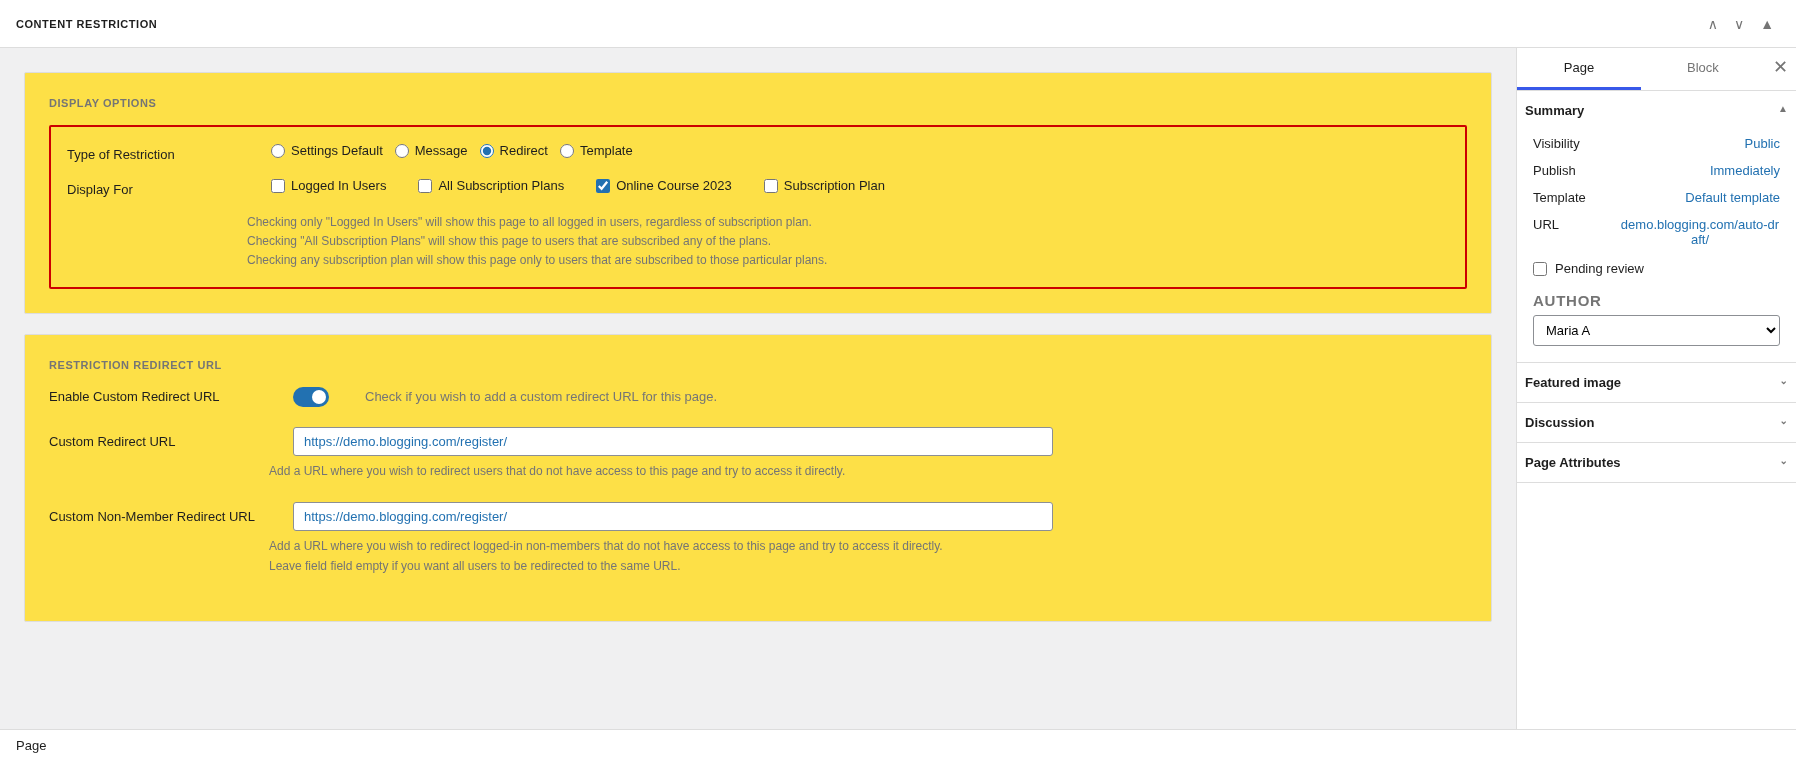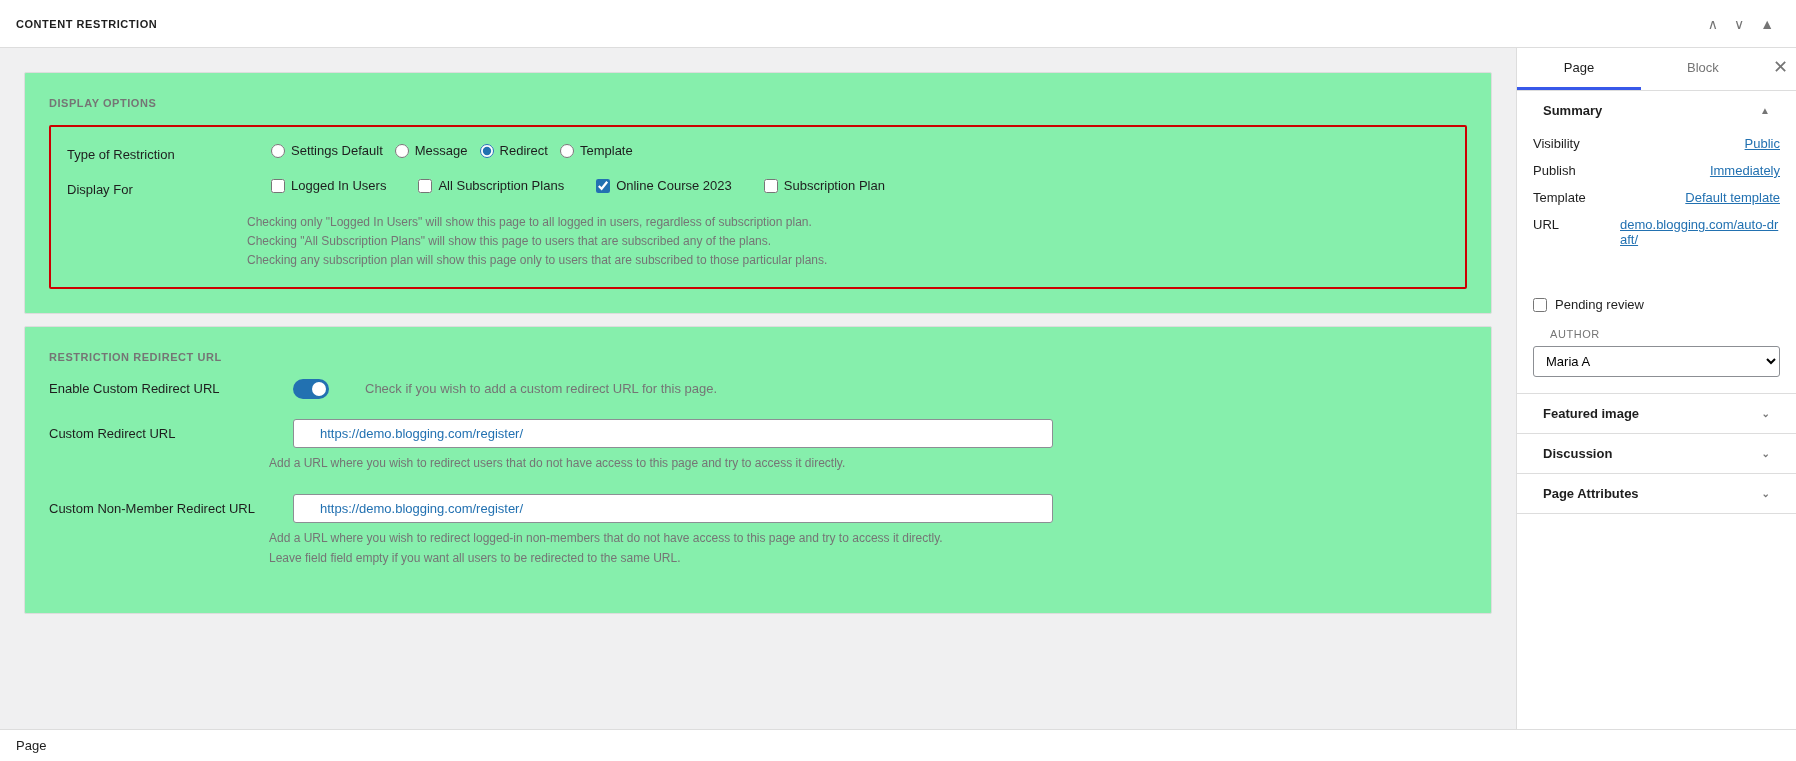--- a/index.html
+++ b/index.html
@@ -17,21 +17,21 @@
       background: none; border: none; cursor: pointer; padding: 4px 6px; color: #757575; font-size: 14px;
     }
 
     .layout { display: flex; flex: 1; overflow: hidden; }
 
     .main-content {
       flex: 1; overflow-y: auto; padding: 24px; background: #f0f0f1;
     }
 
     .section-card {
-      background: #86efac; border: 1px solid #ddd; border-radius: 2px; margin-bottom: 12px; padding: 24px;
+      background: #fde047; border: 1px solid #ddd; border-radius: 2px; margin-bottom: 20px; padding: 24px;
     }
 
     .section-label {
       font-size: 11px; font-weight: 600; text-transform: uppercase; letter-spacing: 0.05em; color: #757575; margin-bottom: 16px;
     }
 
     .restriction-box {
       border: 2px solid #cc0000; border-radius: 2px; padding: 16px;
     }
 
@@ -68,21 +68,21 @@
       position: absolute; cursor: pointer; top: 0; left: 0; right: 0; bottom: 0;
       background-color: #2271b1; border-radius: 20px; transition: 0.2s;
     }
     .toggle-slider:before {
       position: absolute; content: ""; height: 14px; width: 14px; left: 3px; bottom: 3px;
       background-color: white; border-radius: 50%; transition: 0.2s; transform: translateX(16px);
     }
 
     .url-input-wrap { flex: 1; max-width: 760px; }
     .url-input {
-      width: 100%; border: 1px solid #8c8f94; border-radius: 3px; padding: 6px 26px;
+      width: 100%; border: 1px solid #8c8f94; border-radius: 3px; padding: 6px 10px;
       font-size: 13px; color: #2271b1; background: #fff; outline: none;
     }
     .hint-below { font-size: 12px; color: #757575; margin-top: 6px; }
 
     .url-block { margin-bottom: 24px; }
     .url-block .redirect-field-row { margin-bottom: 8px; }
 
     
     .sidebar {
       width: 280px; background: #fff; border-left: 1px solid #ddd; display: flex; flex-direction: column; overflow-y: auto; flex-shrink: 0;
@@ -97,37 +97,37 @@
     .sidebar-tab.active { color: #1e1e1e; border-bottom-color: #3858e9; font-weight: 500; }
 
     .close-btn {
       background: none; border: none; cursor: pointer; padding: 8px; color: #757575; font-size: 18px; align-self: flex-start; margin-left: auto;
     }
 
     .sidebar-section {
       border-bottom: 1px solid #ddd;
     }
     .sidebar-section-header {
-      display: flex; align-items: center; justify-content: space-between;
-      padding: 12px 26px; font-size: 13px; font-weight: 600; color: #1e1e1e; cursor: pointer;
+      display: flex; align-items: flex-start; justify-content: space-between;
+      padding: 12px 8px; font-size: 13px; font-weight: 600; color: #1e1e1e; cursor: pointer;
     }
     .sidebar-section-header .chevron { font-size: 10px; color: #757575; }
 
     .sidebar-section-body { padding: 0 16px 16px; }
 
     .summary-row {
       display: flex; align-items: flex-start; justify-content: space-between; padding: 6px 0; font-size: 13px;
     }
     .summary-row-label { color: #1e1e1e; }
-    .summary-row-value { color: #2271b1; text-align: left; max-width: 160px; word-break: break-all; text-decoration: underline; }
-
-    .pending-review-row { display: flex; align-items: center; gap: 8px; padding: 8px 0; font-size: 13px; margin-top: 36px; }
+    .summary-row-value { color: #2271b1; text-align: center; max-width: 160px; word-break: break-all; }
+
+    .pending-review-row { display: flex; align-items: center; gap: 8px; padding: 8px 0; font-size: 13px; }
     .pending-review-row input[type="checkbox"] { width: 14px; height: 14px; accent-color: #2271b1; }
 
-    .author-label { font-size: 11px; font-weight: 400; text-transform: uppercase; letter-spacing: 0.05em; color: #757575; padding: 8px 0 6px; margin-left: 17px; }
+    .author-label { font-size: 15px; font-weight: 700; text-transform: uppercase; letter-spacing: 0.05em; color: #757575; padding: 8px 0 6px; }
     .author-select {
       width: 100%; border: 1px solid #8c8f94; border-radius: 3px; padding: 6px 8px; font-size: 13px; background: #fff; cursor: pointer;
     }
 
     .bottom-bar {
       background: #fff; border-top: 1px solid #ddd; padding: 8px 16px; font-size: 13px; color: #1e1e1e; flex-shrink: 0;
     }
   </style>
 </head>
 <body>

